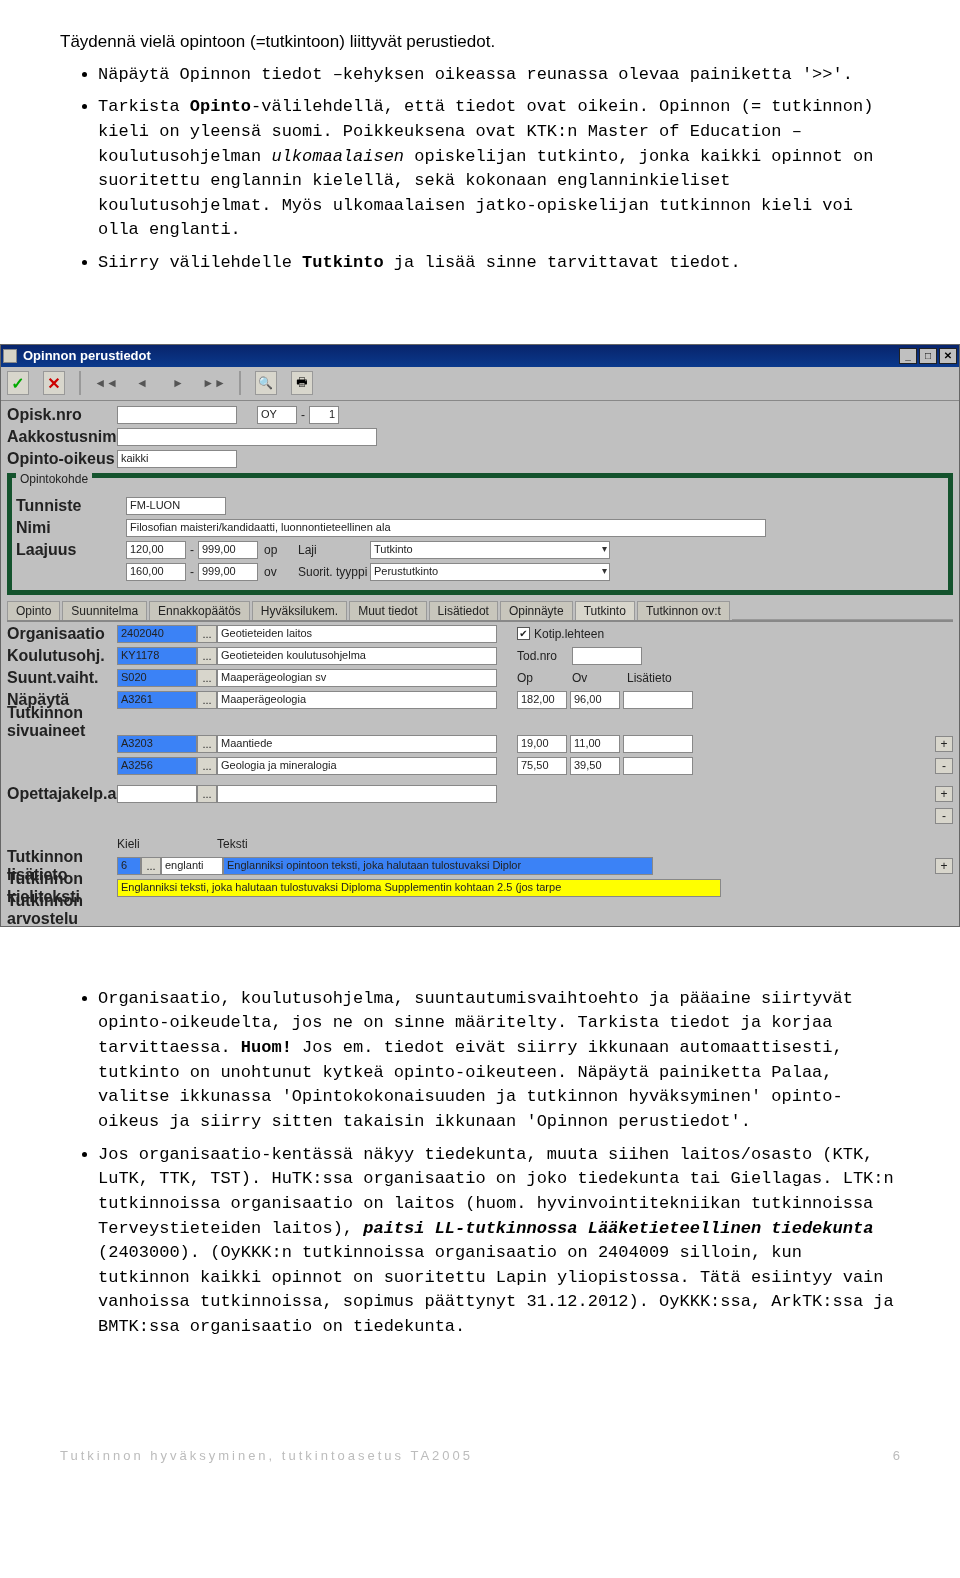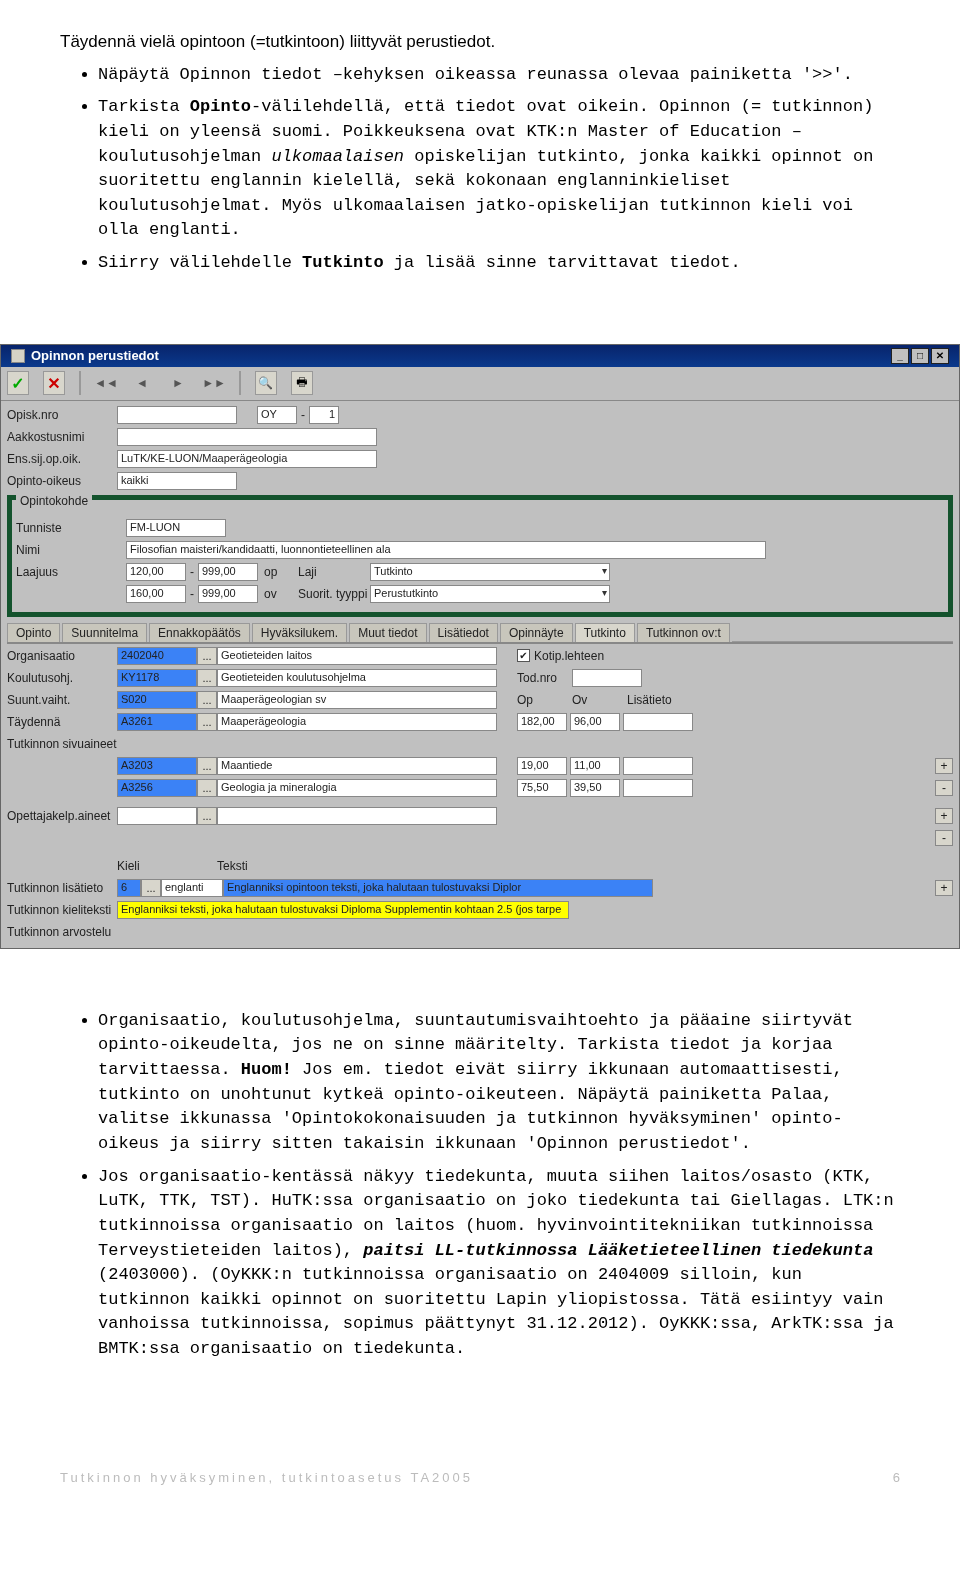--- a/index.html
+++ b/index.html
@@ -5,35 +5,35 @@
   * { box-sizing: border-box; margin: 0; padding: 0; }
   body { font-family: Arial, Helvetica, sans-serif; background: #fff; color: #000; width: 960px; }
   .doc { padding: 30px 60px 40px 60px; font-size: 17px; line-height: 1.45; }
   .doc p { margin-bottom: 8px; }
   .doc ul { list-style: disc; padding-left: 38px; margin-bottom: 8px; }
   .doc li { margin-bottom: 8px; font-family: Liberation Mono, monospace; }
   .b { font-weight: bold; }
   .i { font-style: italic; }
 
   .app { margin: 20px 0 30px 0; background: #c0c0c0; border: 1px solid #666; font-size: 12px; font-family: Arial, sans-serif; }
-  .titlebar { background: linear-gradient(#08246b,#0a398c); color: #fff; display: flex; align-items: center; height: 22px; padding: 0 10px; }
+  .titlebar { background: linear-gradient(#08246b,#0a398c); color: #fff; display: flex; align-items: center; height: 22px; padding: 0 2px; }
   .titlebar .ticon { width: 14px; height: 14px; background: #d6d3c6; margin-right: 6px; border:1px solid #888; }
   .titlebar .ttxt { flex:1; font-weight: bold; font-size: 13px; }
   .winbtns { display:flex; gap:2px; }
   .winbtn { width:18px; height:16px; background:#c0c0c0; border:1px solid #222; display:flex; align-items:center; justify-content:center; font-size:10px; font-weight:bold; color:#000; }
   .toolbar { height:34px; display:flex; align-items:center; gap:14px; padding:4px 6px; border-bottom:1px solid #888; }
   .tbtn { width:22px; height:24px; display:flex; align-items:center; justify-content:center; border:1px solid #999; background:#d8d6cc; }
   .tbtn.green { color:#0a0; font-weight:bold; font-size:16px; }
   .tbtn.red { color:#c00; font-weight:bold; font-size:16px; }
   .tbtn.plain { border:none; background:transparent; color:#555; }
   .tsep { width:2px; height:24px; background:#999; }
 
   .form { padding:4px 6px; color:#222; }
   .row { display:flex; align-items:center; height:20px; margin-bottom:2px; }
-  .lbl { width:110px; font-size:12px; }
+  .lbl { width:110px; font-size:16px;font-weight:bold; }
   .lbl2 { width:72px; font-size:12px; }
   .inp { background:#fff; border:1px solid #888; height:18px; font-size:11px; padding:1px 3px; overflow:hidden; white-space:nowrap; }
   .inp.cy { background:#3b82f6; }
   .inp.ye { background:#ffff00; }
   .dash { width:12px; text-align:center; }
   .combo { position:relative; }
   .combo::after { content:"▾"; position:absolute; right:2px; top:1px; font-size:10px; color:#333; }
   .fieldset { border:5px solid #14532d; margin:4px 0; padding:4px 4px 6px 4px; }
   .fieldset .legend { position:relative; top:-10px; background:#c0c0c0; display:inline-block; padding:0 4px; font-size:12px; }
 
@@ -96,24 +96,20 @@
       <div style="width:20px"></div>
       <div class="inp" style="width:40px">OY</div>
       <div class="dash">-</div>
       <div class="inp" style="width:30px;text-align:right">1</div>
     </div>
     <div class="row">
       <div class="lbl">Aakkostusnimi</div>
       <div class="inp" style="width:260px"></div>
     </div>
     <div class="row">
-      <div class="lbl">Ens.sij.op.oik.</div>
-      <div class="inp" style="width:260px">LuTK/KE-LUON/Maaperägeologia</div>
-    </div>
-    <div class="row">
       <div class="lbl">Opinto-oikeus</div>
       <div class="inp" style="width:120px">kaikki</div>
     </div>
 
     <div class="fieldset">
       <span class="legend">Opintokohde</span>
       <div class="row">
         <div class="lbl">Tunniste</div>
         <div class="inp" style="width:100px">FM-LUON</div>
       </div>
@@ -176,21 +172,21 @@
       <div class="lbl">Suunt.vaiht.</div>
       <div class="inp cy" style="width:80px">S020</div>
       <div class="dotbtn">...</div>
       <div class="inp" style="width:280px">Maaperägeologian sv</div>
       <div style="width:20px"></div>
       <span style="width:55px">Op</span>
       <span style="width:55px">Ov</span>
       <span>Lisätieto</span>
     </div>
     <div class="row">
-      <div class="lbl">Täydennä</div>
+      <div class="lbl">Näpäytä</div>
       <div class="inp cy" style="width:80px">A3261</div>
       <div class="dotbtn">...</div>
       <div class="inp" style="width:280px">Maaperägeologia</div>
       <div style="width:20px"></div>
       <div class="inp" style="width:50px">182,00</div>
       <div class="inp" style="width:50px;margin-left:3px">96,00</div>
       <div class="inp" style="width:70px;margin-left:3px"></div>
     </div>
     <div class="row">
       <div class="lbl">Tutkinnon sivuaineet</div>
@@ -238,21 +234,21 @@
     <div class="row">
       <div class="lbl">Tutkinnon lisätieto</div>
       <div class="inp cy" style="width:24px">6</div>
       <div class="dotbtn">...</div>
       <div class="inp" style="width:62px">englanti</div>
       <div class="inp cy" style="width:430px">Englanniksi opintoon teksti, joka halutaan tulostuvaksi Diplor</div>
       <div class="pm">+</div>
     </div>
     <div class="row">
       <div class="lbl">Tutkinnon kieliteksti</div>
-      <div class="inp ye" style="width:452px">Englanniksi teksti, joka halutaan tulostuvaksi Diploma Supplementin kohtaan 2.5 (jos tarpe</div>
+      <div class="inp ye" style="width:604px">Englanniksi teksti, joka halutaan tulostuvaksi Diploma Supplementin kohtaan 2.5 (jos tarpe</div>
     </div>
     <div class="row">
       <div class="lbl">Tutkinnon arvostelu</div>
     </div>
   </div>
 </div>
 
 <div class="doc">
   <ul>
     <li>

